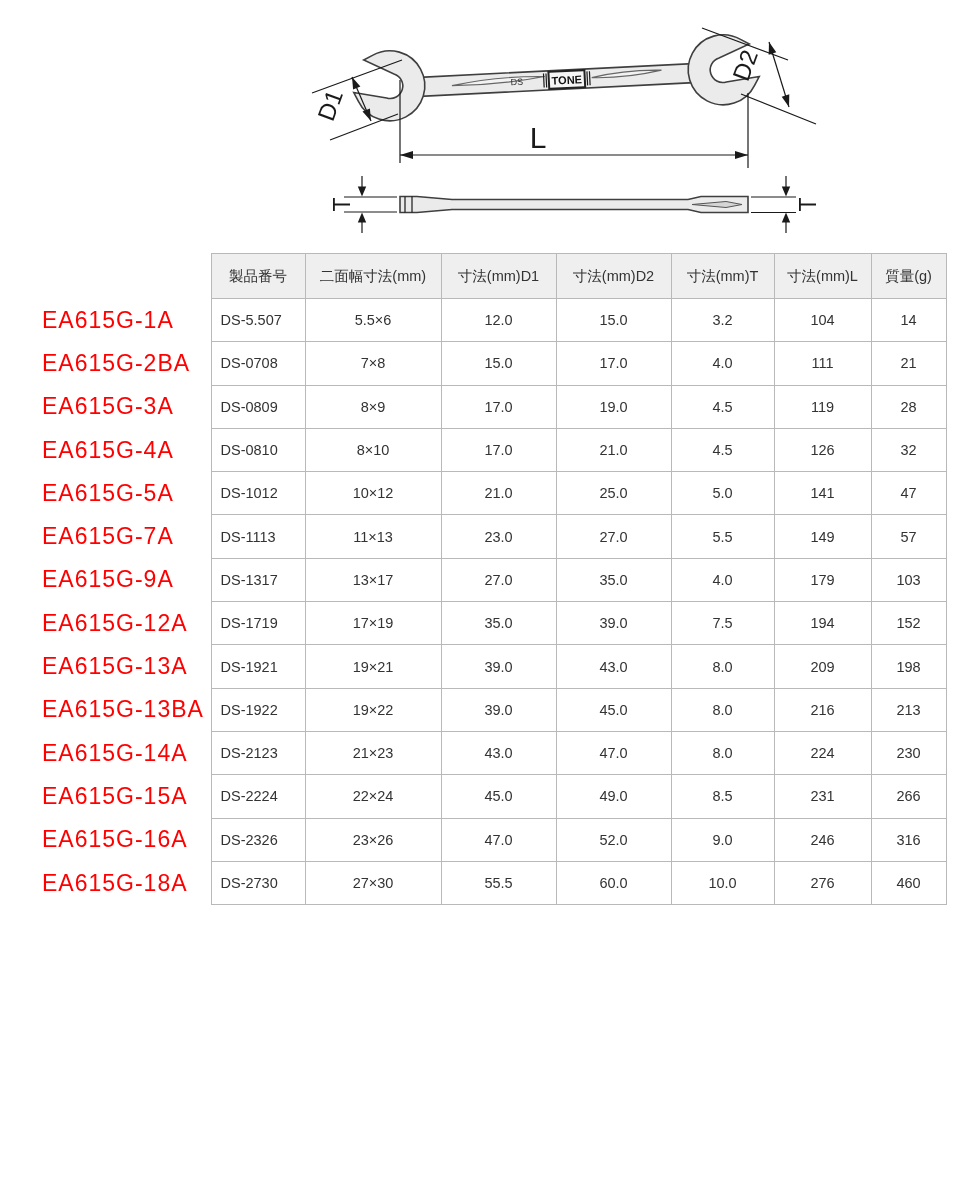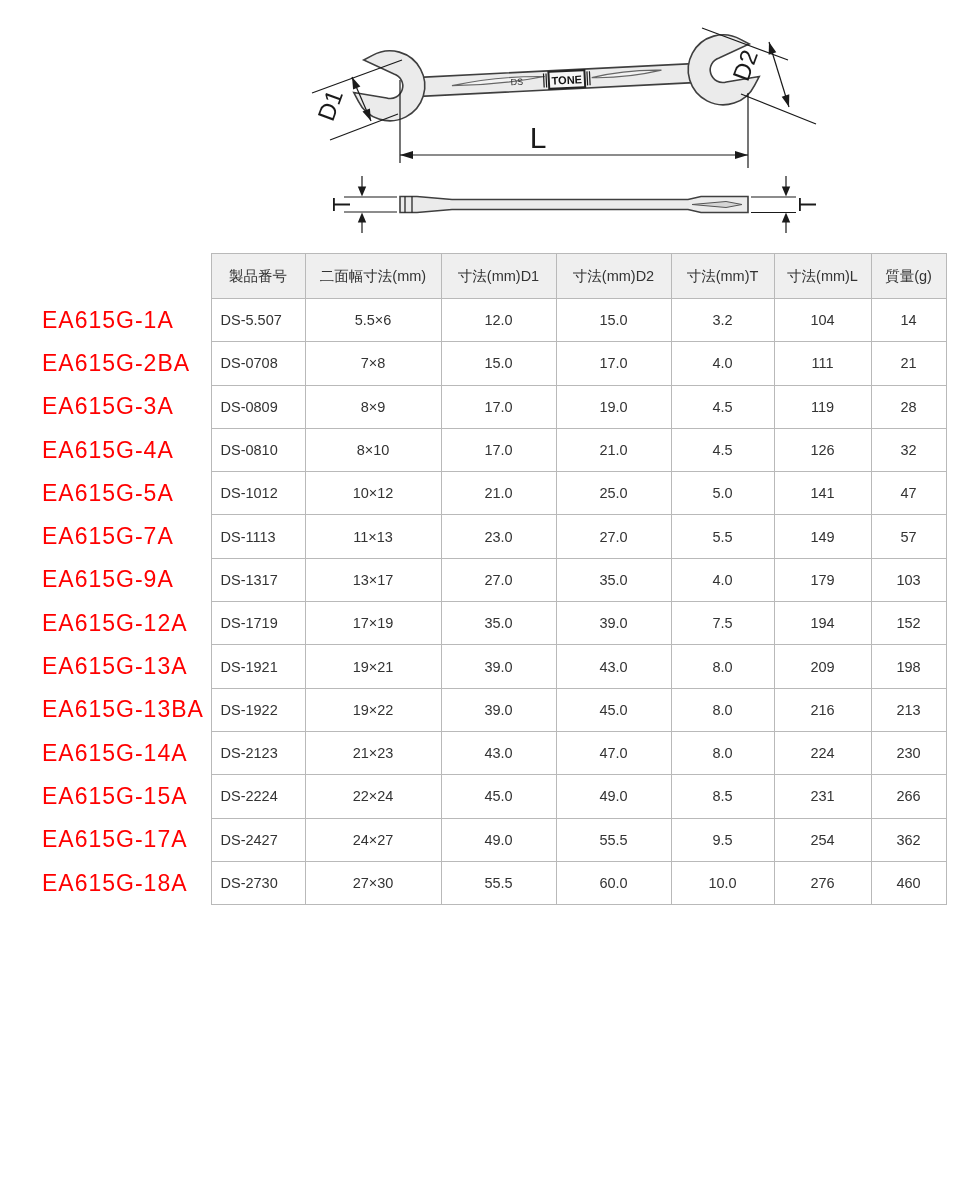--- a/index.html
+++ b/index.html
@@ -262,28 +262,28 @@
         <td class="plabel">EA615G-15A</td>
         <td class="model">DS-2224</td>
         <td>22×24</td>
         <td>45.0</td>
         <td>49.0</td>
         <td>8.5</td>
         <td>231</td>
         <td>266</td>
       </tr>
       <tr>
-        <td class="plabel">EA615G-17A</td>
-        <td class="model">DS-2427</td>
-        <td>24×27</td>
-        <td>49.0</td>
-        <td>55.5</td>
-        <td>9.5</td>
-        <td>254</td>
-        <td>362</td>
+        <td class="plabel">EA615G-16A</td>
+        <td class="model">DS-2326</td>
+        <td>23×26</td>
+        <td>47.0</td>
+        <td>52.0</td>
+        <td>9.0</td>
+        <td>246</td>
+        <td>316</td>
       </tr>
       <tr>
         <td class="plabel">EA615G-18A</td>
         <td class="model">DS-2730</td>
         <td>27×30</td>
         <td>55.5</td>
         <td>60.0</td>
         <td>10.0</td>
         <td>276</td>
         <td>460</td>

